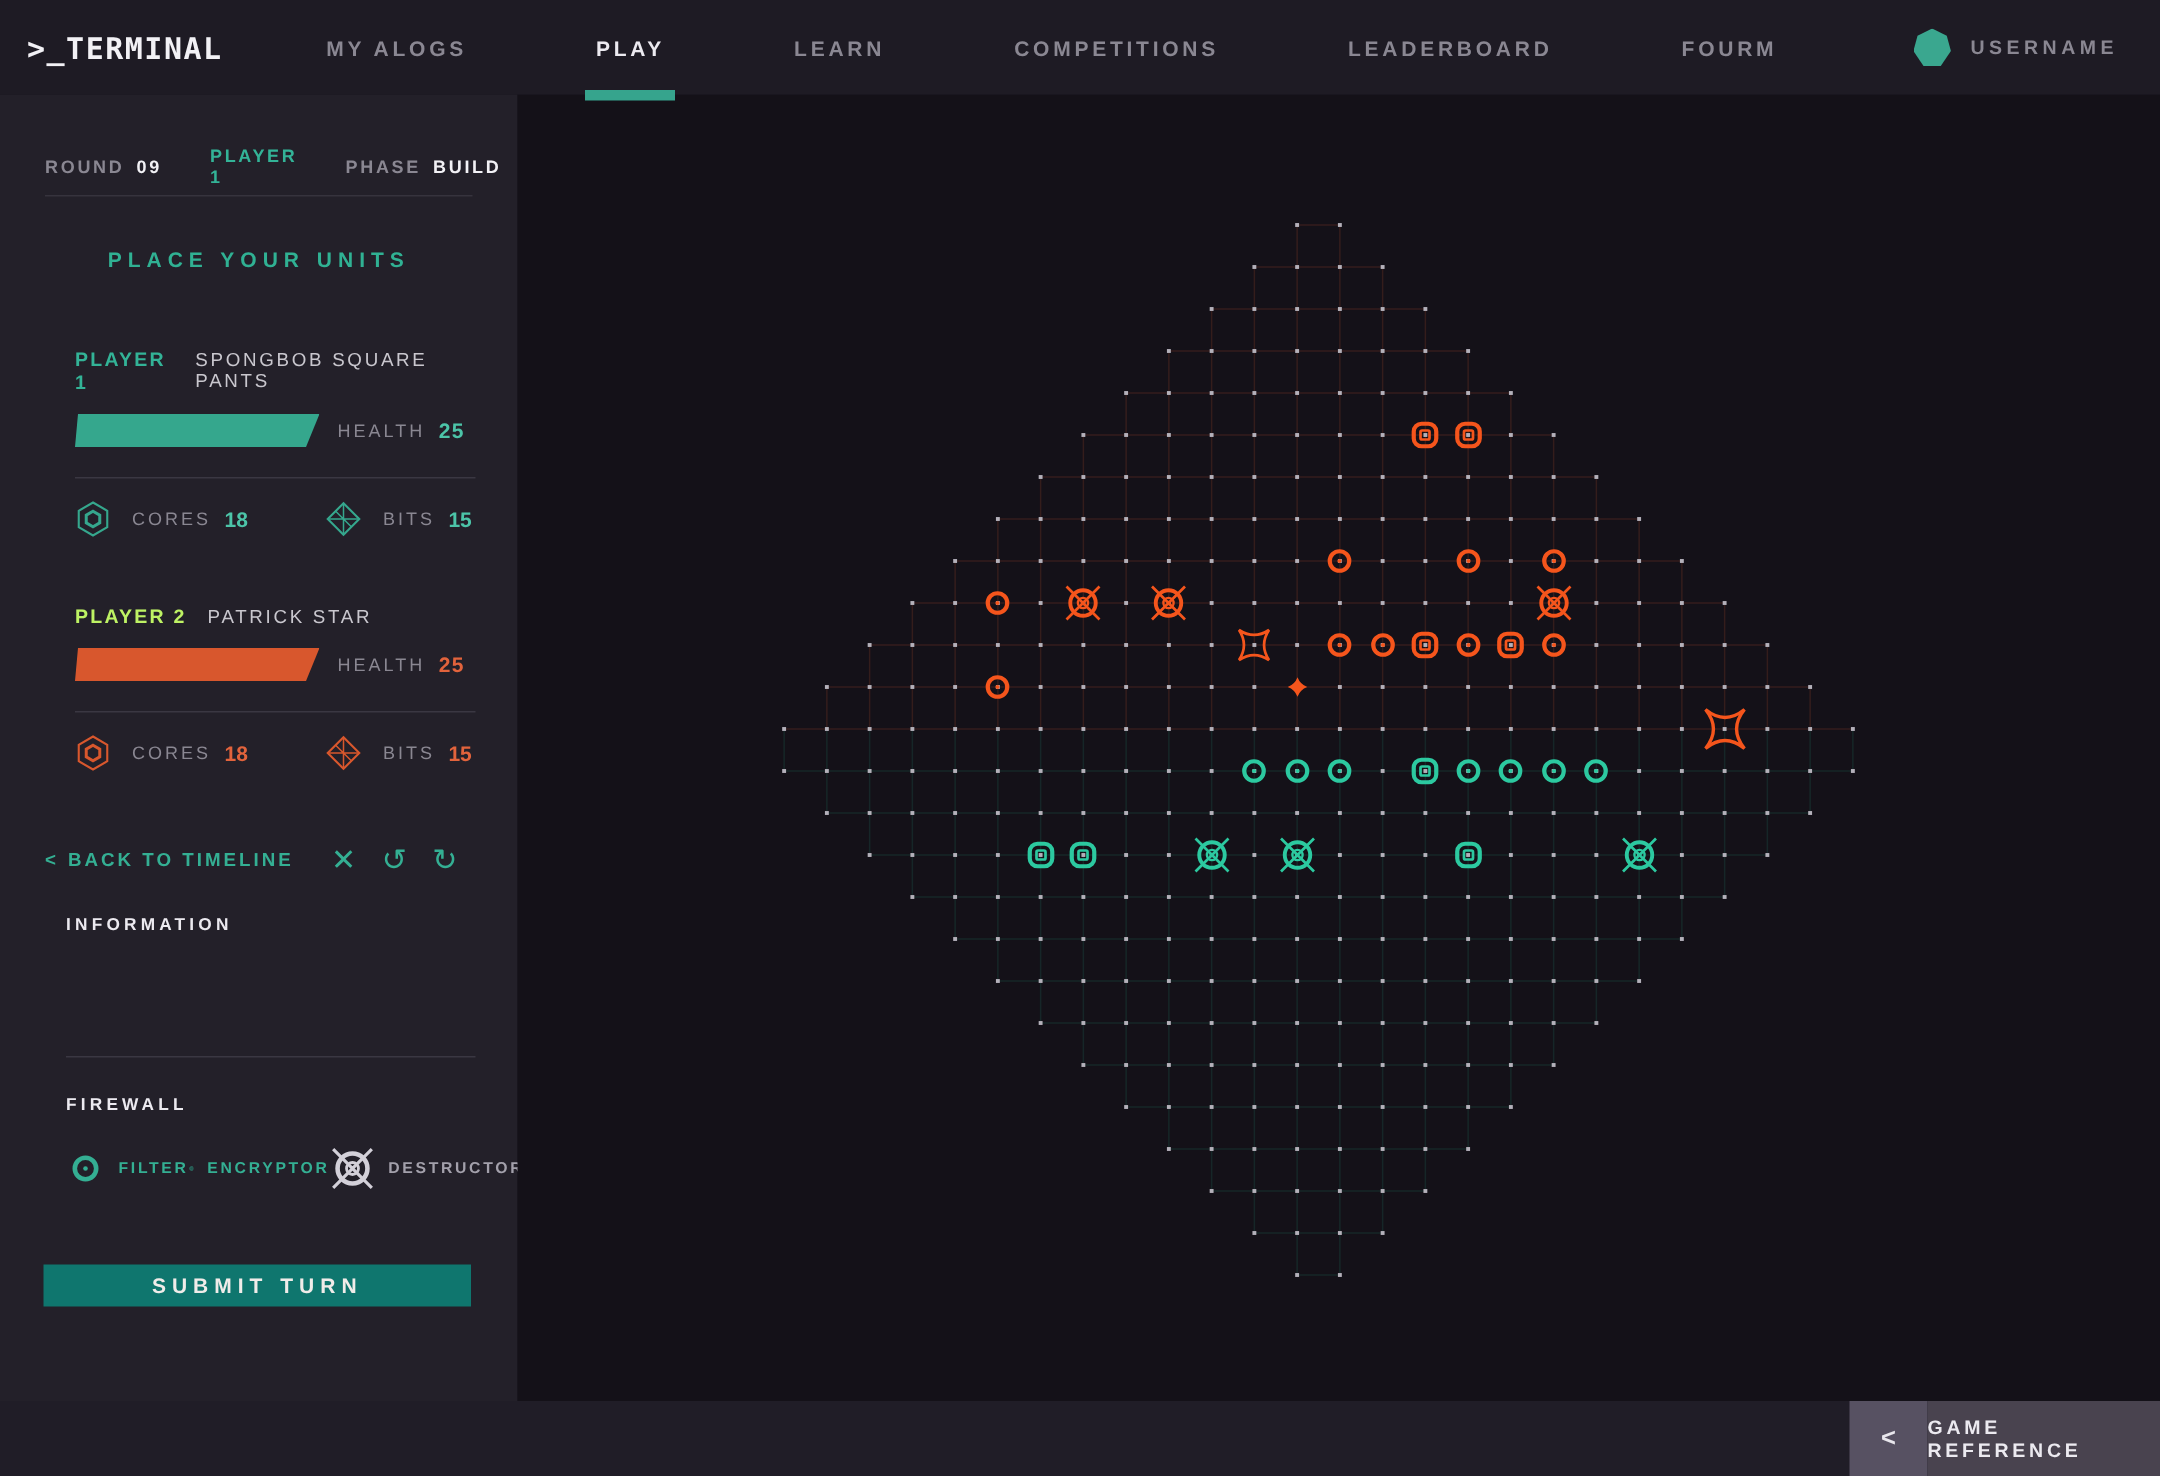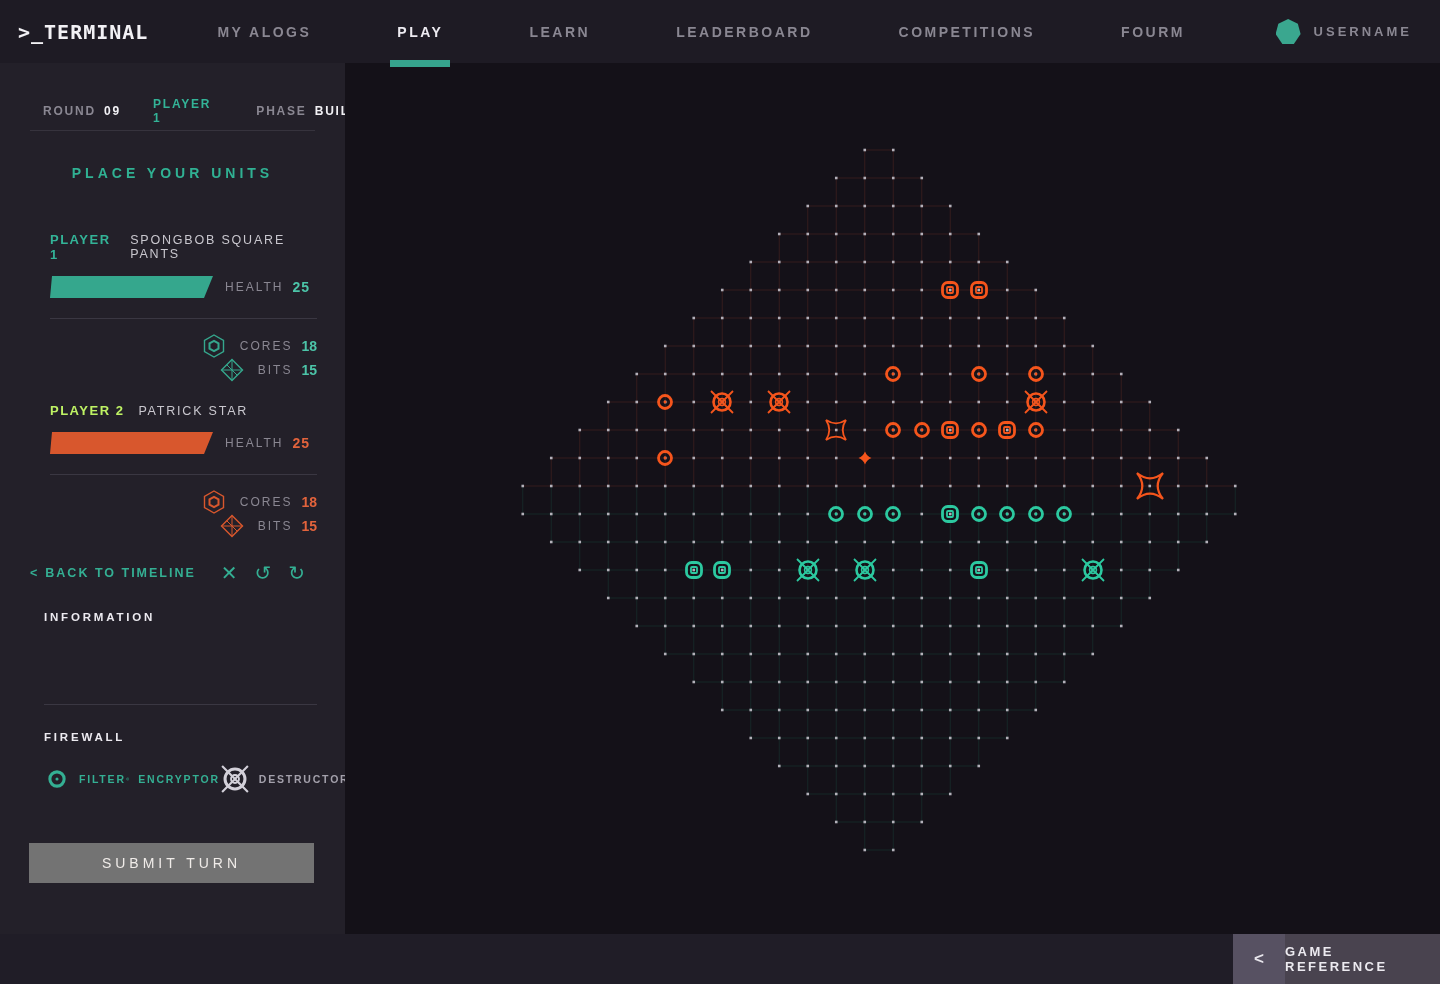--- a/index.html
+++ b/index.html
@@ -21,21 +21,21 @@
   .nav-right { margin-left:auto; margin-right:28px; display:flex; align-items:center; gap:13px; }
   .avatar { width:25px; height:25px; background:#3aa78f;
             clip-path:polygon(50% 0%, 89% 19%, 100% 60%, 73% 100%, 27% 100%, 0% 60%, 11% 19%); }
   .username { font-size:13px; font-weight:bold; letter-spacing:3px; color:#8a8792; }
 
   
   .sidebar { position:absolute; top:63px; left:0; width:345px; height:871px; background:#232029; }
   .crumbs { position:absolute; top:28px; left:30px; right:30px; height:40px;
             border-bottom:1px solid #36333d; display:flex; align-items:center;
             font-size:12px; font-weight:bold; letter-spacing:1.8px; }
-  .crumb-gray { color:#8a8792;margin-left:13px; }
+  .crumb-gray { color:#8a8792; }
   .crumb-strong { color:#f2f1f5; margin-left:8px; }
   .crumb-player { color:#33b397; }
   .slash { width:1px; height:30px; background:#43404b; transform:rotate(33deg); margin:0 16px; }
 
   .side-title { position:absolute; top:102px; left:0; right:0; text-align:center;
                 font-size:14px; font-weight:bold; letter-spacing:4px; color:#30b193; }
 
   .pblock { position:absolute; left:50px; right:28px; }
   .pblock.p1 { top:169px; } .pblock.p2 { top:340px; }
   .phead { display:flex; align-items:baseline; gap:14px; }
@@ -43,21 +43,21 @@
   .p1 .plabel { color:#33b397; } .p2 .plabel { color:#bef264; }
   .pname { font-size:12.5px; letter-spacing:1.8px; color:#c9c7ce; }
   .bar-row { margin-top:14px; display:flex; align-items:center; }
   .hbar { width:163px; height:22px;
           clip-path:polygon(2px 0, 100% 0, calc(100% - 9px) 100%, 0 100%); }
   .p1 .hbar { background:#35a78d; } .p2 .hbar { background:#d8572d; }
   .hlabel { margin-left:12px; font-size:12px; letter-spacing:2px; color:#8a8792; }
   .hval { margin-left:9px; font-size:14px; font-weight:bold; letter-spacing:1px; }
   .p1 .hval { color:#4cc4a8; } .p2 .hval { color:#e2633c; }
   .pdivider { margin-top:20px; height:1px; background:#3a3742; }
-  .stats { margin-top:15px; display:flex; align-items:flex-end;flex-direction:column; }
+  .stats { margin-top:15px; display:flex; align-items:flex-start; }
   .stat { display:flex; align-items:center; }
   .stat + .stat { margin-left:52px; }
   .stat .sicon { width:24px; height:24px; }
   .p1 .sicon { color:#35a78d; } .p2 .sicon { color:#d8572d; }
   .stat .slabel { margin-left:14px; font-size:12px; letter-spacing:2px; color:#8a8792; }
   .stat .sval { margin-left:9px; font-size:14px; font-weight:bold; }
   .p1 .sval { color:#4cc4a8; } .p2 .sval { color:#e2633c; }
 
   .back-row { position:absolute; top:500px; left:30px; right:40px;
               display:flex; align-items:center; justify-content:space-between; }
@@ -73,23 +73,23 @@
   .sec-row { margin-top:21px; display:flex; align-items:center; }
   .uitem { display:flex; align-items:center; }
   .uitem .ulabel { margin-left:9px; font-size:10.5px; font-weight:bold; letter-spacing:1.8px;
                    color:#34af93; }
   .uitem.muted .ulabel { color:#a3a0ab; }
   .uitem svg { color:#34af93; }
   .uitem.muted svg { color:#d3d0d9; }
   .w84 { width:90px; } .w98 { width:94px; }
   .mid-divider { position:absolute; top:641px; left:44px; right:28px; height:1px; background:#3a3742; }
 
-  .submit-btn { position:absolute; top:780px; left:29px; right:31px; height:40px;
-                background:#737373; border:none; color:#f0ece9; font-family:inherit;
-                font-size:14px; font-weight:normal; letter-spacing:4px; cursor:pointer; }
+  .submit-btn { position:absolute; top:780px; left:29px; right:31px; height:28px;
+                background:#0f766e; border:none; color:#f0ece9; font-family:inherit;
+                font-size:14px; font-weight:bold; letter-spacing:4px; cursor:pointer; }
 
   
   .board { position:absolute; top:63px; left:345px; width:1095px; height:871px; background:#141118; }
   .board svg { display:block; width:1095px; height:871px; }
 
   
   .bottombar { position:absolute; bottom:0; left:0; width:1440px; height:50px; background:#201d27; }
   .ref-toggle { position:absolute; left:1233px; top:0; width:52px; height:50px; background:#575162;
                 display:flex; align-items:center; justify-content:center; cursor:pointer;
                 color:#e8e6ec; font-size:17px; font-weight:bold; }
@@ -135,22 +135,22 @@
     </g>
   </defs>
 </svg>
 
 <header class="navbar">
   <div class="logo">&gt;_TERMINAL</div>
   <nav class="nav-items">
     <div class="nav-item">MY ALOGS</div>
     <div class="nav-item active">PLAY</div>
     <div class="nav-item">LEARN</div>
+    <div class="nav-item">COMPETITIONS</div>
     <div class="nav-item">LEADERBOARD</div>
-    <div class="nav-item">COMPETITIONS</div>
     <div class="nav-item">FOURM</div>
   </nav>
   <div class="nav-right">
     <div class="avatar"></div>
     <div class="username">USERNAME</div>
   </div>
 </header>
 
 <aside class="sidebar">
 

